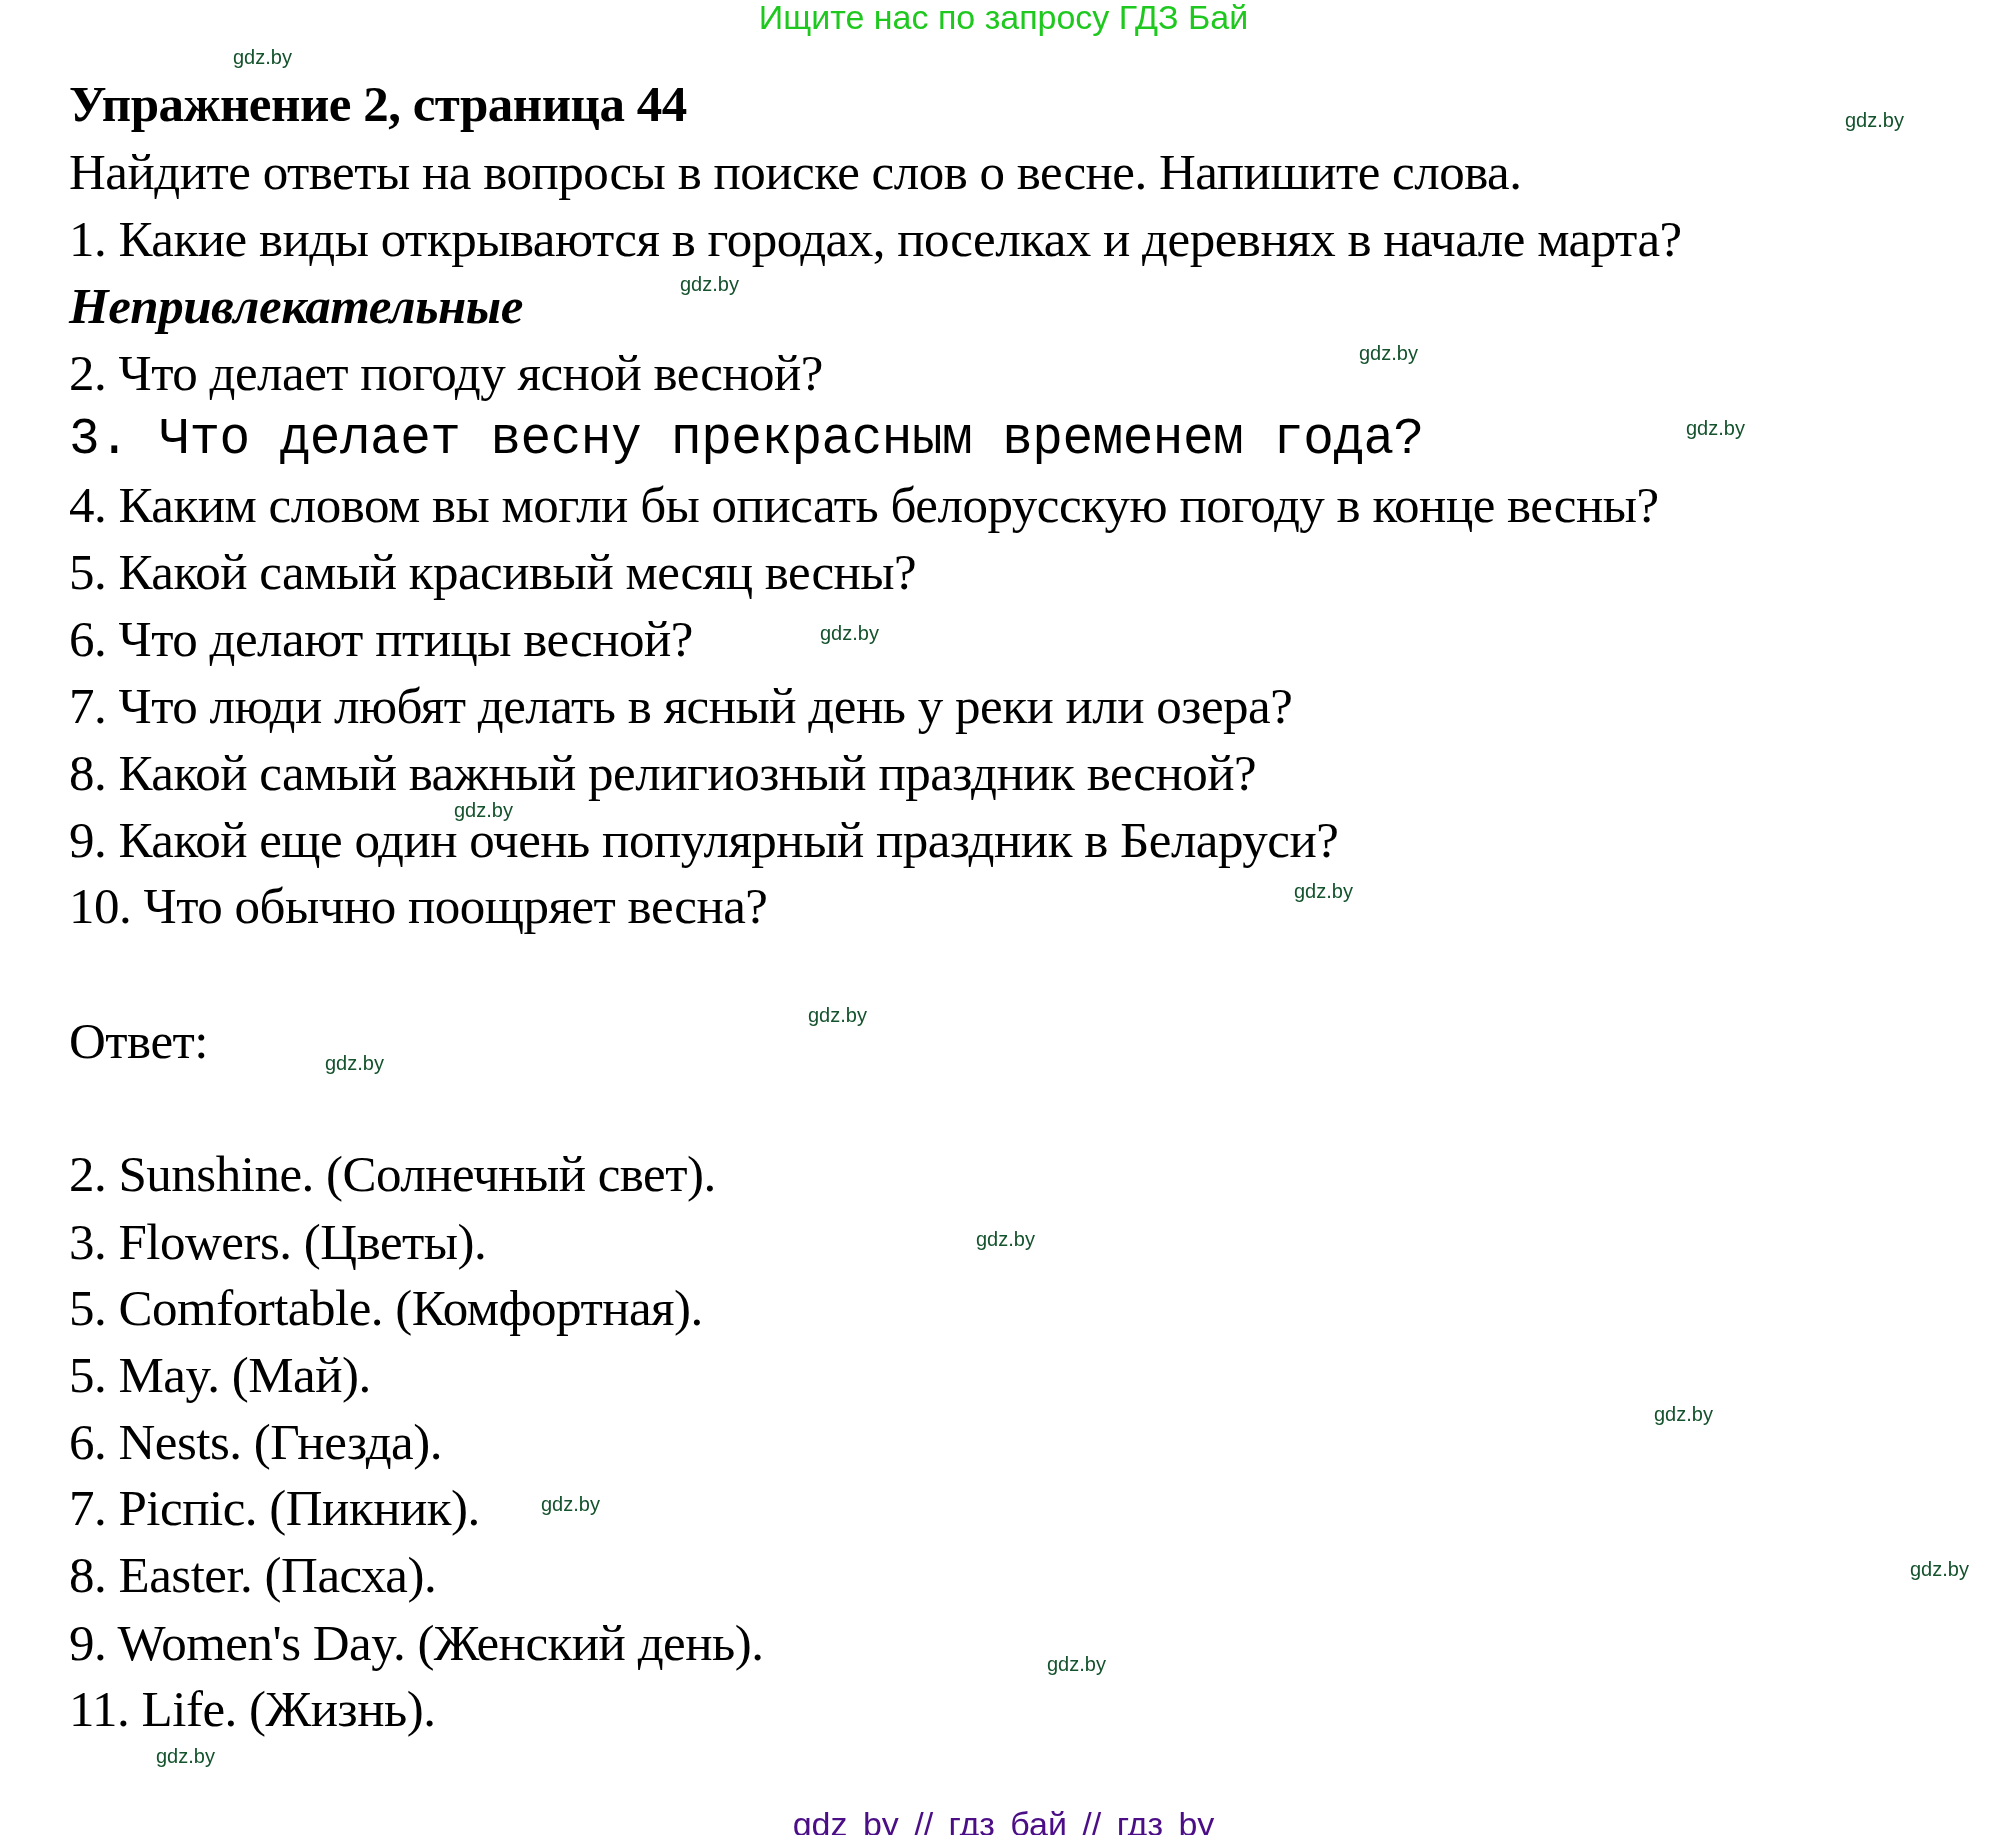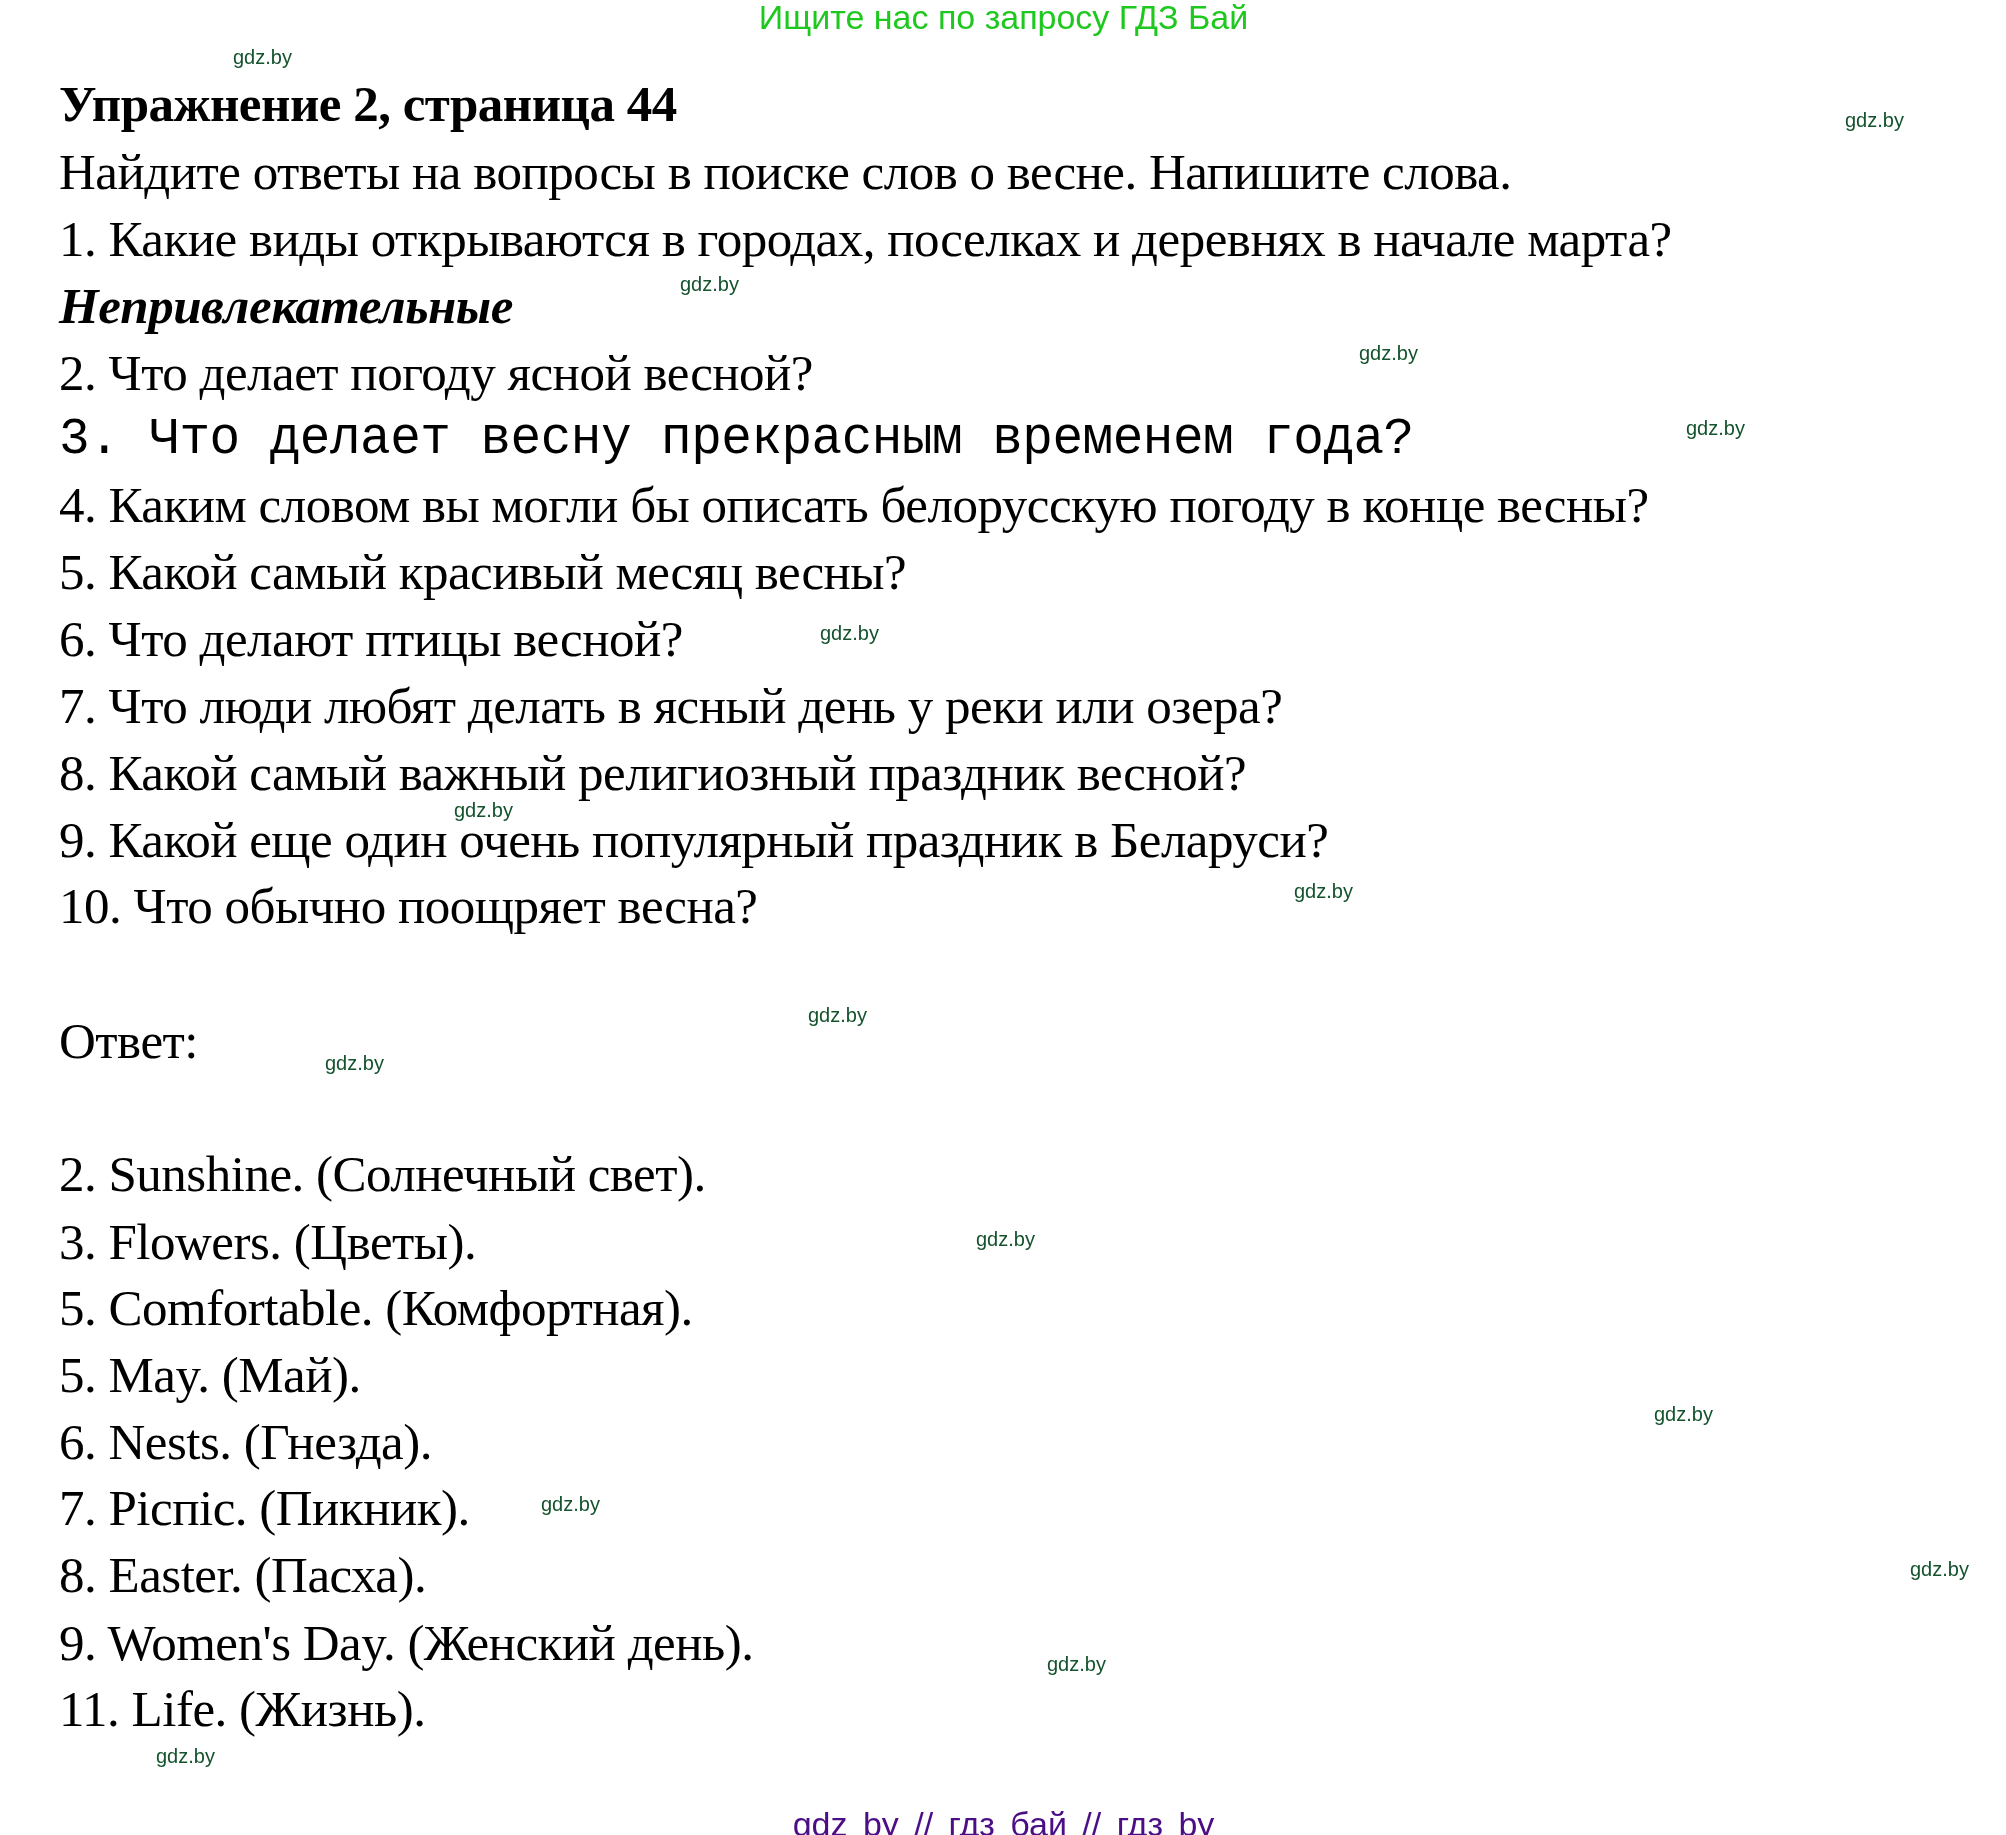--- a/index.html
+++ b/index.html
@@ -1,21 +1,21 @@
 <!DOCTYPE html>
 <html><head>
 <meta charset="utf-8">
 <style>
   html, body { margin:0; padding:0; background:#ffffff; }
   body { width:2007px; height:1836px; position:relative; overflow:hidden; }
   .serif { font-family:"Liberation Serif", serif; color:#000; }
   .sans { font-family:"Liberation Sans", sans-serif; }
   .top-banner { position:absolute; left:0; width:2007px; top:-2px; text-align:center; font-size:34px; color:#1ec81e; }
   .bottom-banner { position:absolute; left:0; width:2007px; top:1805px; text-align:center; font-size:34px; color:#4b0e86; word-spacing:6px; }
-  .line { position:absolute; left:59px; font-size:51px; line-height:59px; white-space:nowrap; letter-spacing:-0.5px; transform-origin:left top; }
+  .line { position:absolute; left:69px; font-size:51px; line-height:59px; white-space:nowrap; letter-spacing:-0.5px; transform-origin:left top; }
   .title { font-weight:bold; font-size:51px; }
   .subtitle-bold { font-weight:bold; font-style:italic; }
   .wm { position:absolute; font-size:20px; color:#14532d; white-space:nowrap; }
 </style>
 </head>
 <body>
 
 <div class="top-banner sans">Ищите нас по запросу ГДЗ Бай</div>
 
 <div class="line serif title" style="top:75px;">Упражнение 2, страница 44</div>

